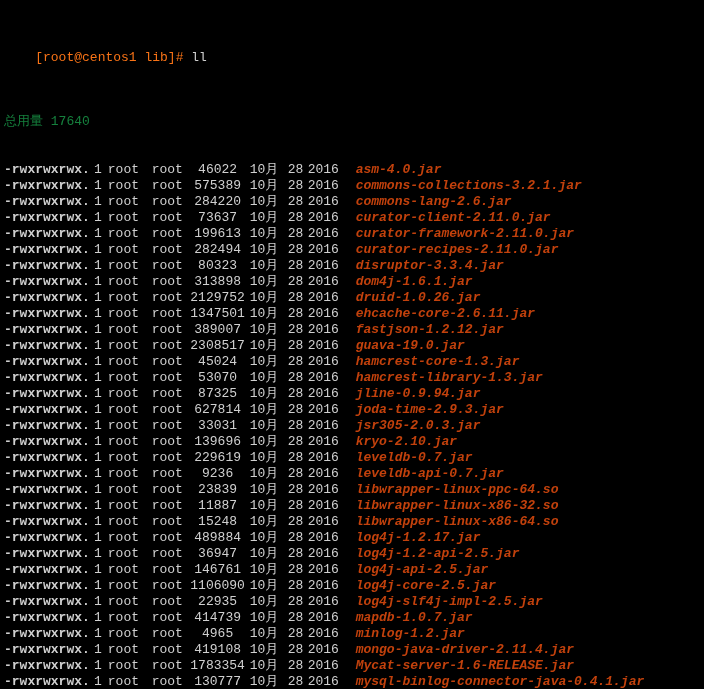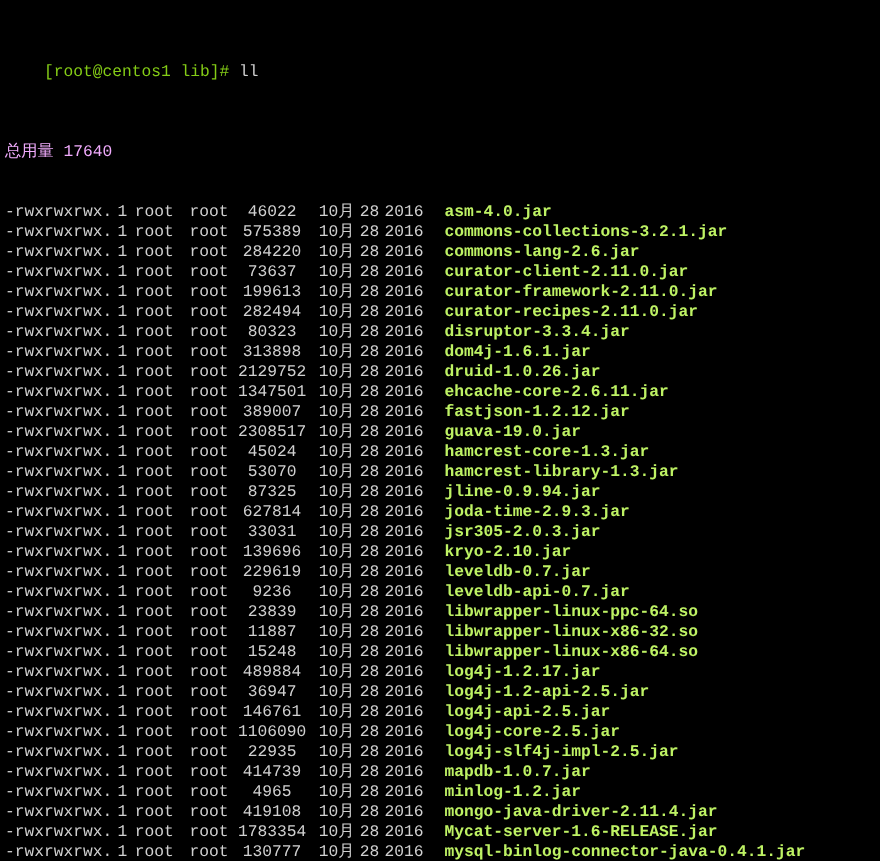--- a/index.html
+++ b/index.html
@@ -11,34 +11,34 @@
     font-size: 13px;
     line-height: 16px;
     width: 704px;
     height: 689px;
     overflow: hidden;
   }
   .term {
     padding: 2px 4px;
     white-space: pre;
   }
-  .prompt-line .user-host { color: #84cc16; }
+  .prompt-line .user-host { color: #f97316; }
   .row { display: block; }
   .row span { white-space: pre; }
-  .perms { display: inline-block; width: 82px; }
+  .perms { display: inline-block; width: 82px; font-weight: bold; }
   .links { display: inline-block; width: 8px; text-align: right; margin-right: 6px;}
   .owner { display: inline-block; width: 36px; }
   .group { display: inline-block; width: 36px; }
   .size  { display: inline-block; width: 60px; text-align: center; margin-right: 2px;}
-  .month { display: inline-block; width: 34px; text-align: right;}
+  .month { display: inline-block; width: 34px; text-align: left;}
   .day   { display: inline-block; width: 24px; text-align: center;}
   .year  { display: inline-block; width: 44px; text-align: left; padding-right: 4px;}
   .fname { display: inline; }
-  .exec  { color: #bef264; font-weight: bold; }
-  .total-line { color: #f0abfc; }
+  .exec  { color: #c2410c; font-weight: bold; font-style: italic; }
+  .total-line { color: #15803d; }
 </style>
 </head>
 <body>
 
 <div class="term">
   <div class="prompt-line">
     <span class="user-host">[root@centos1 lib]#</span> <span>ll</span>
   </div>
   <div class="total-line">总用量 17640</div>
   <div id="listing"><div class="row"><span class="perms">-rwxrwxrwx.</span> <span class="links">1</span><span class="owner">root</span> <span class="group">root</span><span class="size">46022</span><span class="month">10月</span><span class="day">28</span><span class="year">2016</span><span class="fname exec">asm-4.0.jar</span></div><div class="row"><span class="perms">-rwxrwxrwx.</span> <span class="links">1</span><span class="owner">root</span> <span class="group">root</span><span class="size">575389</span><span class="month">10月</span><span class="day">28</span><span class="year">2016</span><span class="fname exec">commons-collections-3.2.1.jar</span></div><div class="row"><span class="perms">-rwxrwxrwx.</span> <span class="links">1</span><span class="owner">root</span> <span class="group">root</span><span class="size">284220</span><span class="month">10月</span><span class="day">28</span><span class="year">2016</span><span class="fname exec">commons-lang-2.6.jar</span></div><div class="row"><span class="perms">-rwxrwxrwx.</span> <span class="links">1</span><span class="owner">root</span> <span class="group">root</span><span class="size">73637</span><span class="month">10月</span><span class="day">28</span><span class="year">2016</span><span class="fname exec">curator-client-2.11.0.jar</span></div><div class="row"><span class="perms">-rwxrwxrwx.</span> <span class="links">1</span><span class="owner">root</span> <span class="group">root</span><span class="size">199613</span><span class="month">10月</span><span class="day">28</span><span class="year">2016</span><span class="fname exec">curator-framework-2.11.0.jar</span></div><div class="row"><span class="perms">-rwxrwxrwx.</span> <span class="links">1</span><span class="owner">root</span> <span class="group">root</span><span class="size">282494</span><span class="month">10月</span><span class="day">28</span><span class="year">2016</span><span class="fname exec">curator-recipes-2.11.0.jar</span></div><div class="row"><span class="perms">-rwxrwxrwx.</span> <span class="links">1</span><span class="owner">root</span> <span class="group">root</span><span class="size">80323</span><span class="month">10月</span><span class="day">28</span><span class="year">2016</span><span class="fname exec">disruptor-3.3.4.jar</span></div><div class="row"><span class="perms">-rwxrwxrwx.</span> <span class="links">1</span><span class="owner">root</span> <span class="group">root</span><span class="size">313898</span><span class="month">10月</span><span class="day">28</span><span class="year">2016</span><span class="fname exec">dom4j-1.6.1.jar</span></div><div class="row"><span class="perms">-rwxrwxrwx.</span> <span class="links">1</span><span class="owner">root</span> <span class="group">root</span><span class="size">2129752</span><span class="month">10月</span><span class="day">28</span><span class="year">2016</span><span class="fname exec">druid-1.0.26.jar</span></div><div class="row"><span class="perms">-rwxrwxrwx.</span> <span class="links">1</span><span class="owner">root</span> <span class="group">root</span><span class="size">1347501</span><span class="month">10月</span><span class="day">28</span><span class="year">2016</span><span class="fname exec">ehcache-core-2.6.11.jar</span></div><div class="row"><span class="perms">-rwxrwxrwx.</span> <span class="links">1</span><span class="owner">root</span> <span class="group">root</span><span class="size">389007</span><span class="month">10月</span><span class="day">28</span><span class="year">2016</span><span class="fname exec">fastjson-1.2.12.jar</span></div><div class="row"><span class="perms">-rwxrwxrwx.</span> <span class="links">1</span><span class="owner">root</span> <span class="group">root</span><span class="size">2308517</span><span class="month">10月</span><span class="day">28</span><span class="year">2016</span><span class="fname exec">guava-19.0.jar</span></div><div class="row"><span class="perms">-rwxrwxrwx.</span> <span class="links">1</span><span class="owner">root</span> <span class="group">root</span><span class="size">45024</span><span class="month">10月</span><span class="day">28</span><span class="year">2016</span><span class="fname exec">hamcrest-core-1.3.jar</span></div><div class="row"><span class="perms">-rwxrwxrwx.</span> <span class="links">1</span><span class="owner">root</span> <span class="group">root</span><span class="size">53070</span><span class="month">10月</span><span class="day">28</span><span class="year">2016</span><span class="fname exec">hamcrest-library-1.3.jar</span></div><div class="row"><span class="perms">-rwxrwxrwx.</span> <span class="links">1</span><span class="owner">root</span> <span class="group">root</span><span class="size">87325</span><span class="month">10月</span><span class="day">28</span><span class="year">2016</span><span class="fname exec">jline-0.9.94.jar</span></div><div class="row"><span class="perms">-rwxrwxrwx.</span> <span class="links">1</span><span class="owner">root</span> <span class="group">root</span><span class="size">627814</span><span class="month">10月</span><span class="day">28</span><span class="year">2016</span><span class="fname exec">joda-time-2.9.3.jar</span></div><div class="row"><span class="perms">-rwxrwxrwx.</span> <span class="links">1</span><span class="owner">root</span> <span class="group">root</span><span class="size">33031</span><span class="month">10月</span><span class="day">28</span><span class="year">2016</span><span class="fname exec">jsr305-2.0.3.jar</span></div><div class="row"><span class="perms">-rwxrwxrwx.</span> <span class="links">1</span><span class="owner">root</span> <span class="group">root</span><span class="size">139696</span><span class="month">10月</span><span class="day">28</span><span class="year">2016</span><span class="fname exec">kryo-2.10.jar</span></div><div class="row"><span class="perms">-rwxrwxrwx.</span> <span class="links">1</span><span class="owner">root</span> <span class="group">root</span><span class="size">229619</span><span class="month">10月</span><span class="day">28</span><span class="year">2016</span><span class="fname exec">leveldb-0.7.jar</span></div><div class="row"><span class="perms">-rwxrwxrwx.</span> <span class="links">1</span><span class="owner">root</span> <span class="group">root</span><span class="size">9236</span><span class="month">10月</span><span class="day">28</span><span class="year">2016</span><span class="fname exec">leveldb-api-0.7.jar</span></div><div class="row"><span class="perms">-rwxrwxrwx.</span> <span class="links">1</span><span class="owner">root</span> <span class="group">root</span><span class="size">23839</span><span class="month">10月</span><span class="day">28</span><span class="year">2016</span><span class="fname exec">libwrapper-linux-ppc-64.so</span></div><div class="row"><span class="perms">-rwxrwxrwx.</span> <span class="links">1</span><span class="owner">root</span> <span class="group">root</span><span class="size">11887</span><span class="month">10月</span><span class="day">28</span><span class="year">2016</span><span class="fname exec">libwrapper-linux-x86-32.so</span></div><div class="row"><span class="perms">-rwxrwxrwx.</span> <span class="links">1</span><span class="owner">root</span> <span class="group">root</span><span class="size">15248</span><span class="month">10月</span><span class="day">28</span><span class="year">2016</span><span class="fname exec">libwrapper-linux-x86-64.so</span></div><div class="row"><span class="perms">-rwxrwxrwx.</span> <span class="links">1</span><span class="owner">root</span> <span class="group">root</span><span class="size">489884</span><span class="month">10月</span><span class="day">28</span><span class="year">2016</span><span class="fname exec">log4j-1.2.17.jar</span></div><div class="row"><span class="perms">-rwxrwxrwx.</span> <span class="links">1</span><span class="owner">root</span> <span class="group">root</span><span class="size">36947</span><span class="month">10月</span><span class="day">28</span><span class="year">2016</span><span class="fname exec">log4j-1.2-api-2.5.jar</span></div><div class="row"><span class="perms">-rwxrwxrwx.</span> <span class="links">1</span><span class="owner">root</span> <span class="group">root</span><span class="size">146761</span><span class="month">10月</span><span class="day">28</span><span class="year">2016</span><span class="fname exec">log4j-api-2.5.jar</span></div><div class="row"><span class="perms">-rwxrwxrwx.</span> <span class="links">1</span><span class="owner">root</span> <span class="group">root</span><span class="size">1106090</span><span class="month">10月</span><span class="day">28</span><span class="year">2016</span><span class="fname exec">log4j-core-2.5.jar</span></div><div class="row"><span class="perms">-rwxrwxrwx.</span> <span class="links">1</span><span class="owner">root</span> <span class="group">root</span><span class="size">22935</span><span class="month">10月</span><span class="day">28</span><span class="year">2016</span><span class="fname exec">log4j-slf4j-impl-2.5.jar</span></div><div class="row"><span class="perms">-rwxrwxrwx.</span> <span class="links">1</span><span class="owner">root</span> <span class="group">root</span><span class="size">414739</span><span class="month">10月</span><span class="day">28</span><span class="year">2016</span><span class="fname exec">mapdb-1.0.7.jar</span></div><div class="row"><span class="perms">-rwxrwxrwx.</span> <span class="links">1</span><span class="owner">root</span> <span class="group">root</span><span class="size">4965</span><span class="month">10月</span><span class="day">28</span><span class="year">2016</span><span class="fname exec">minlog-1.2.jar</span></div><div class="row"><span class="perms">-rwxrwxrwx.</span> <span class="links">1</span><span class="owner">root</span> <span class="group">root</span><span class="size">419108</span><span class="month">10月</span><span class="day">28</span><span class="year">2016</span><span class="fname exec">mongo-java-driver-2.11.4.jar</span></div><div class="row"><span class="perms">-rwxrwxrwx.</span> <span class="links">1</span><span class="owner">root</span> <span class="group">root</span><span class="size">1783354</span><span class="month">10月</span><span class="day">28</span><span class="year">2016</span><span class="fname exec">Mycat-server-1.6-RELEASE.jar</span></div><div class="row"><span class="perms">-rwxrwxrwx.</span> <span class="links">1</span><span class="owner">root</span> <span class="group">root</span><span class="size">130777</span><span class="month">10月</span><span class="day">28</span><span class="year">2016</span><span class="fname exec">mysql-binlog-connector-java-0.4.1.jar</span></div></div>

